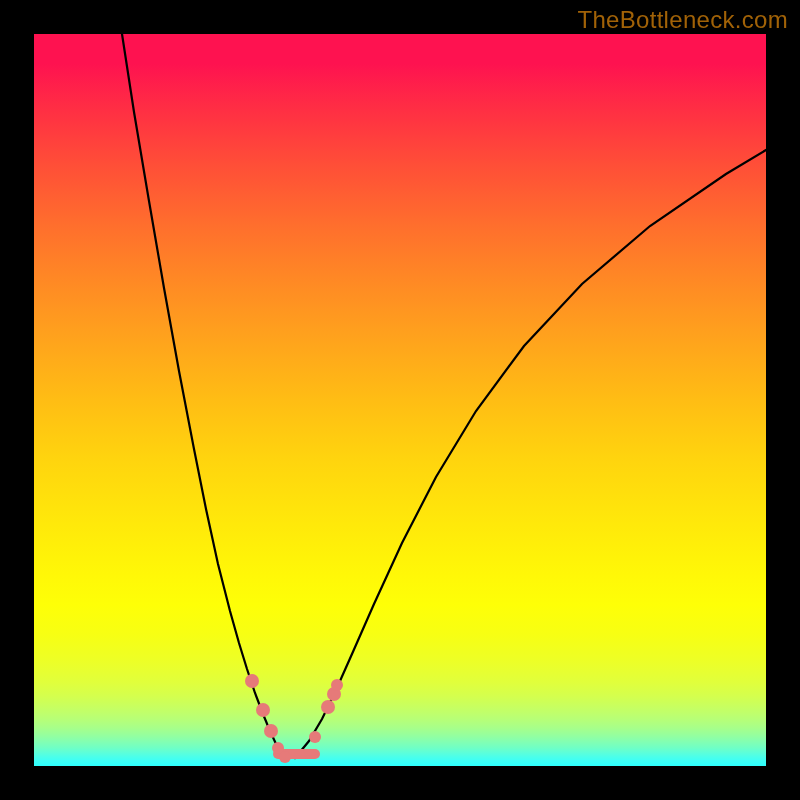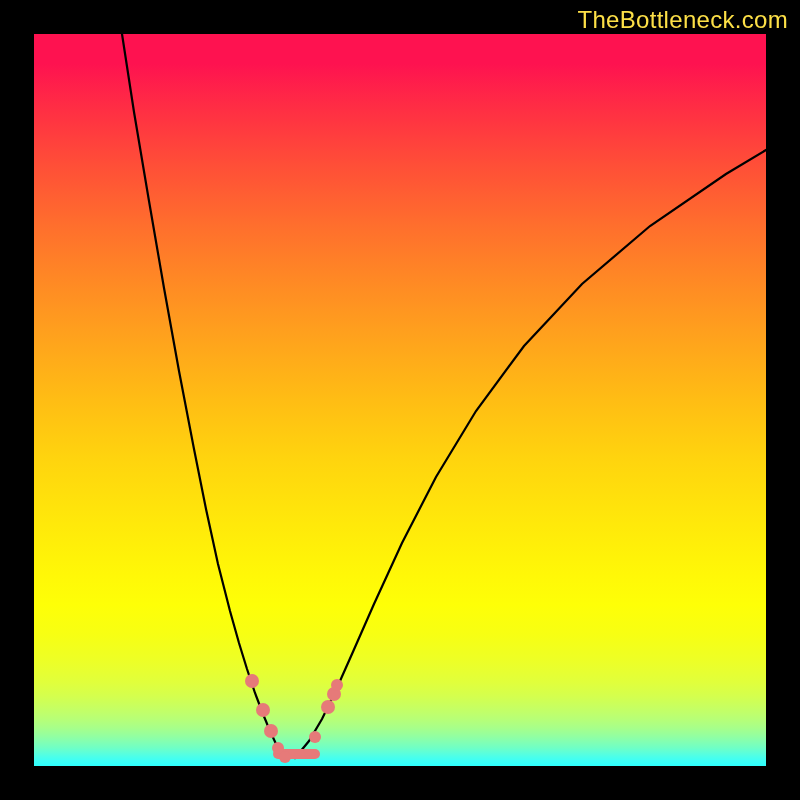--- a/index.html
+++ b/index.html
@@ -49,21 +49,21 @@
       #5cffda 98.2%,
       #4affeb 98.8%,
       #3dfff6 99.3%,
       #2efffe 100%
     );
   }
   .watermark {
     position: absolute;
     top: 6px;
     right: 12px;
-    color: #fde047;
+    color: #a16207;
     font-size: 24px;
     font-weight: 500;
     letter-spacing: 0.3px;
   }
   svg.curve-layer {
     position: absolute;
     left: 34px;
     top: 34px;
     width: 732px;
     height: 732px;

